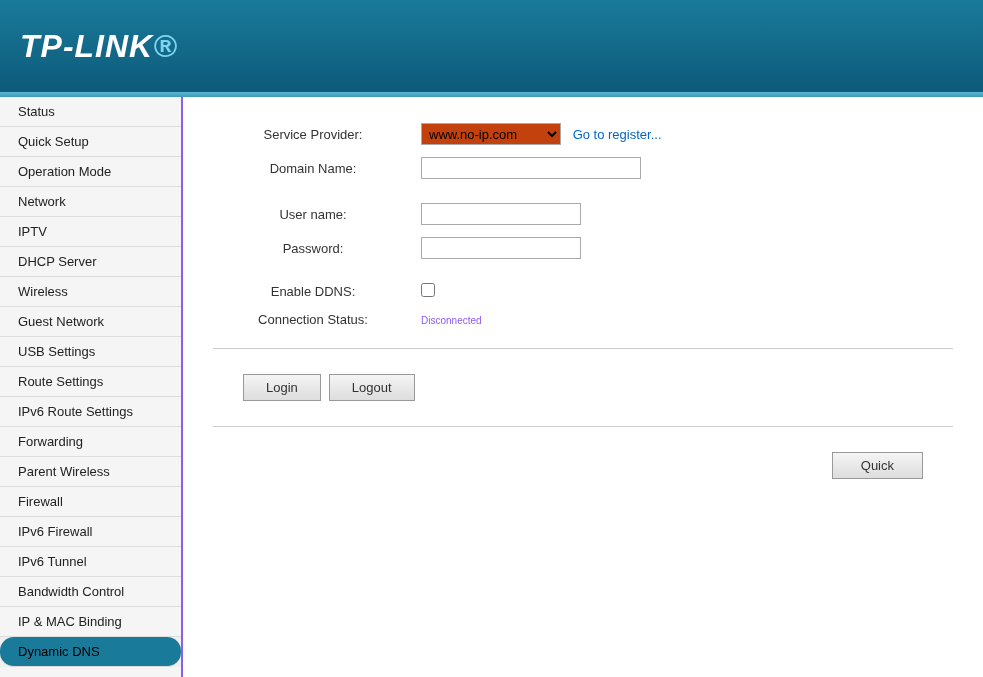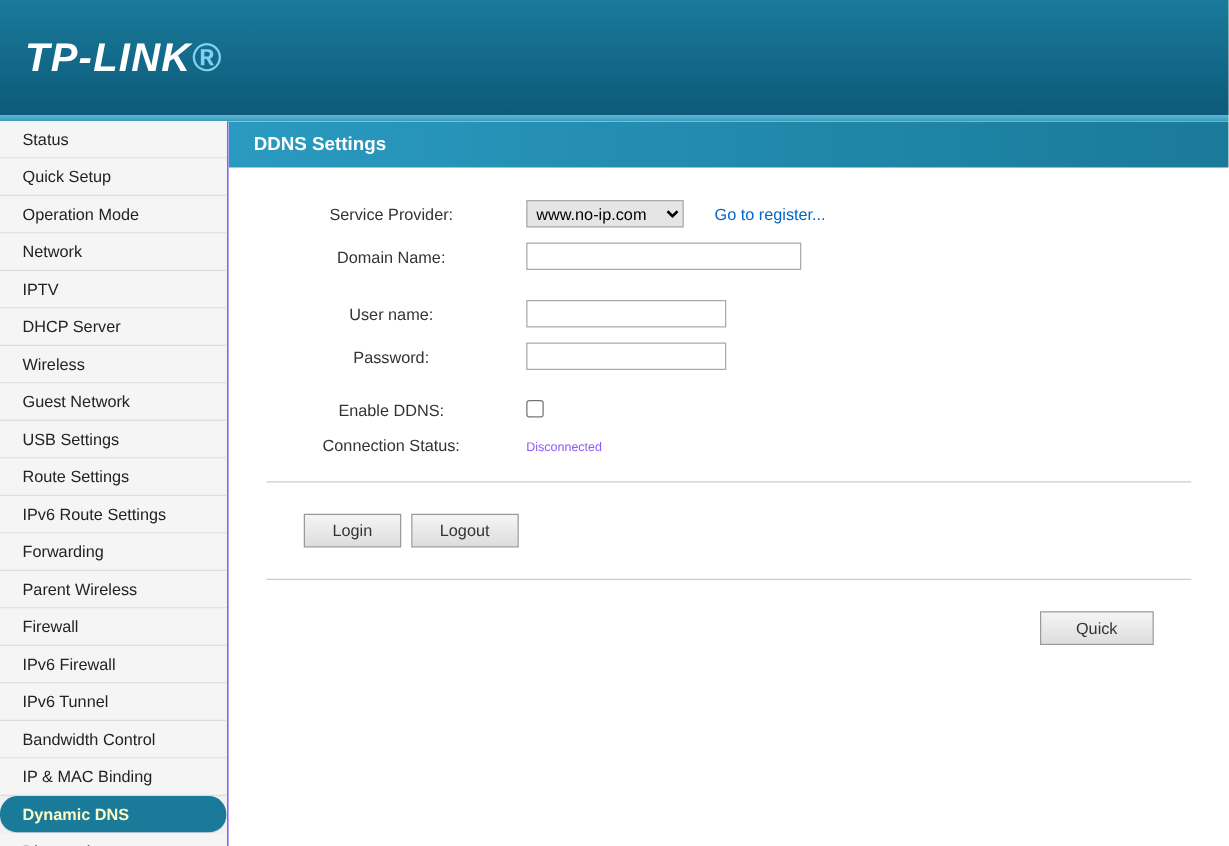--- a/index.html
+++ b/index.html
@@ -46,22 +46,22 @@
       padding: 7px 18px;
       color: #222;
       font-size: 13px;
       cursor: pointer;
       border-bottom: 1px solid #ddd;
       text-decoration: none;
       background: #f5f5f5;
     }
     .sidebar-item.active {
       background: #1a7a9a;
-      color: #fef9c3;
-      font-weight: bold;
+      color: #000000;
+      font-weight: normal;
       border-radius: 14px;
     }
 
     
     .main {
       flex: 1;
       background: #fff;
       overflow-y: auto;
     }
 
@@ -102,29 +102,29 @@
       font-size: 13px;
     }
     .input-domain { width: 220px; }
     .input-user { width: 160px; }
     .input-pass { width: 160px; }
 
     .provider-select {
       border: 1px solid #aaa;
       height: 22px;
       font-size: 13px;
-      background: #e5e5e5;
+      background: #c2410c;
       padding: 1px 3px;
-      width: 126px;
+      width: 140px;
     }
 
     .register-link {
       color: #0066cc;
       text-decoration: none;
-      margin-left: 21px;
+      margin-left: 8px;
       font-size: 13px;
     }
 
     .enable-checkbox {
       width: 14px;
       height: 14px;
       cursor: pointer;
     }
 
     .status-text {
@@ -199,23 +199,20 @@
       <div class="sidebar-item">IPv6 Firewall</div>
       <div class="sidebar-item">IPv6 Tunnel</div>
       <div class="sidebar-item">Bandwidth Control</div>
       <div class="sidebar-item">IP &amp; MAC Binding</div>
       <div class="sidebar-item active">Dynamic DNS</div>
       <div class="sidebar-item">Diagnostic</div>
     </nav>
 
   <div class="main">
 
-    <div class="page-title-bar">
-      <span>DDNS Settings</span>
-    </div>
 
     <div class="content-area">
       <table class="form-table">
         <tbody>
             <tr>
           <td class="label-cell">Service Provider:</td>
           <td>
             <select class="provider-select">
               
             <option value="www.no-ip.com">www.no-ip.com</option><option value="www.dyndns.org">www.dyndns.org</option><option value="www.comexe.cn">www.comexe.cn</option></select>

